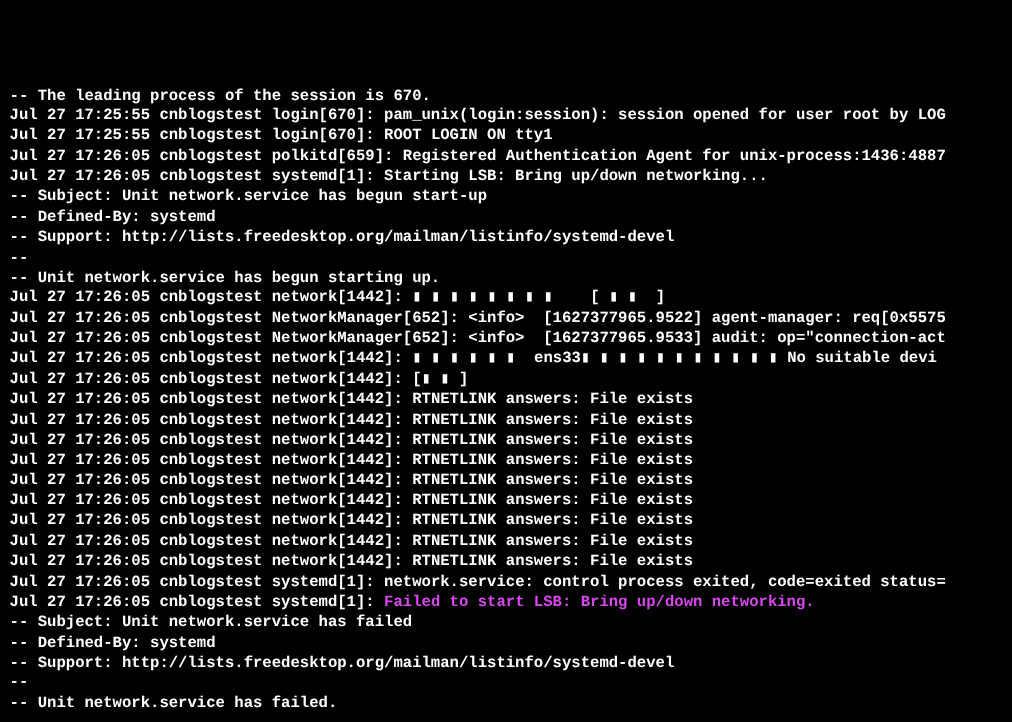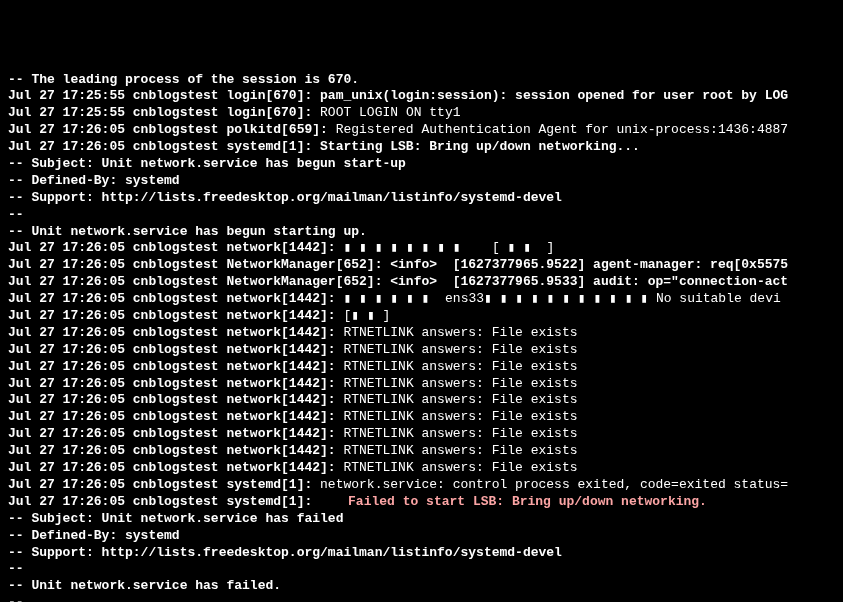--- a/index.html
+++ b/index.html
@@ -10,22 +10,22 @@
     font-size: 13px;
     line-height: 1.3;
     width: 843px;
     height: 602px;
     overflow: hidden;
     padding: 4px 8px;
     white-space: pre;
     font-weight: bold;
   }
   .line { display: block; }
-  .bold-white { color: #fff; font-weight: normal; }
-  .red { color: #fca5a5; font-weight: bold; margin-left: 28px; }
+  .bold-white { color: #fff; font-weight: bold; }
+  .red { color: #d946ef; font-weight: bold; }
 </style>
 </head>
 <body>
 
 
 
 <div id="terminal"><div class="line"><span>-- The leading process of the session is 670.</span></div><div class="line"><span>Jul 27 17:25:55 cnblogstest login[670]: pam_unix(login:session): session opened for user root by LOG</span></div><div class="line"><span>Jul 27 17:25:55 cnblogstest login[670]: </span><span class="bold-white">ROOT LOGIN ON tty1</span></div><div class="line"><span>Jul 27 17:26:05 cnblogstest polkitd[659]: </span><span class="bold-white">Registered Authentication Agent for unix-process:1436:4887</span></div><div class="line"><span>Jul 27 17:26:05 cnblogstest systemd[1]: Starting LSB: Bring up/down networking...</span></div><div class="line"><span>-- Subject: Unit network.service has begun start-up</span></div><div class="line"><span>-- Defined-By: systemd</span></div><div class="line"><span>-- Support: http://lists.freedesktop.org/mailman/listinfo/systemd-devel</span></div><div class="line"><span>--</span></div><div class="line"><span>-- Unit network.service has begun starting up.</span></div><div class="line"><span>Jul 27 17:26:05 cnblogstest network[1442]: </span><span class="bold-white">▮ ▮ ▮ ▮ ▮ ▮ ▮ ▮    [ ▮ ▮  ]</span></div><div class="line"><span>Jul 27 17:26:05 cnblogstest NetworkManager[652]: &lt;info&gt;  [1627377965.9522] agent-manager: req[0x5575</span></div><div class="line"><span>Jul 27 17:26:05 cnblogstest NetworkManager[652]: &lt;info&gt;  [1627377965.9533] audit: op="connection-act</span></div><div class="line"><span>Jul 27 17:26:05 cnblogstest network[1442]: </span><span class="bold-white">▮ ▮ ▮ ▮ ▮ ▮  ens33▮ ▮ ▮ ▮ ▮ ▮ ▮ ▮ ▮ ▮ ▮ No suitable devi</span></div><div class="line"><span>Jul 27 17:26:05 cnblogstest network[1442]: </span><span class="bold-white">[▮ ▮ ]</span></div><div class="line"><span>Jul 27 17:26:05 cnblogstest network[1442]: </span><span class="bold-white">RTNETLINK answers: File exists</span></div><div class="line"><span>Jul 27 17:26:05 cnblogstest network[1442]: </span><span class="bold-white">RTNETLINK answers: File exists</span></div><div class="line"><span>Jul 27 17:26:05 cnblogstest network[1442]: </span><span class="bold-white">RTNETLINK answers: File exists</span></div><div class="line"><span>Jul 27 17:26:05 cnblogstest network[1442]: </span><span class="bold-white">RTNETLINK answers: File exists</span></div><div class="line"><span>Jul 27 17:26:05 cnblogstest network[1442]: </span><span class="bold-white">RTNETLINK answers: File exists</span></div><div class="line"><span>Jul 27 17:26:05 cnblogstest network[1442]: </span><span class="bold-white">RTNETLINK answers: File exists</span></div><div class="line"><span>Jul 27 17:26:05 cnblogstest network[1442]: </span><span class="bold-white">RTNETLINK answers: File exists</span></div><div class="line"><span>Jul 27 17:26:05 cnblogstest network[1442]: </span><span class="bold-white">RTNETLINK answers: File exists</span></div><div class="line"><span>Jul 27 17:26:05 cnblogstest network[1442]: </span><span class="bold-white">RTNETLINK answers: File exists</span></div><div class="line"><span>Jul 27 17:26:05 cnblogstest systemd[1]: </span><span class="bold-white">network.service: control process exited, code=exited status=</span></div><div class="line"><span>Jul 27 17:26:05 cnblogstest systemd[1]: </span><span class="red">Failed to start LSB: Bring up/down networking.</span></div><div class="line"><span>-- Subject: Unit network.service has failed</span></div><div class="line"><span>-- Defined-By: systemd</span></div><div class="line"><span>-- Support: http://lists.freedesktop.org/mailman/listinfo/systemd-devel</span></div><div class="line"><span>--</span></div><div class="line"><span>-- Unit network.service has failed.</span></div><div class="line"><span>--</span></div></div>
 
 
 

